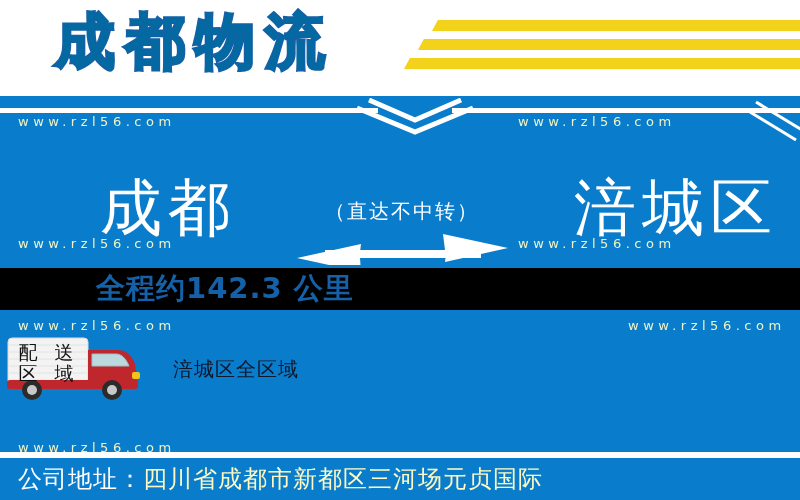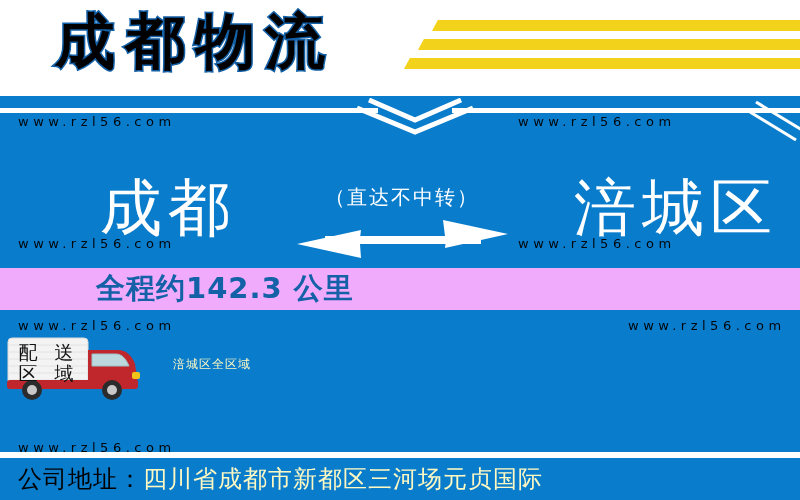--- a/index.html
+++ b/index.html
@@ -14,21 +14,21 @@
 
   
   .header-band {
     position:absolute; left:0; top:0; width:800px; height:96px;
     background:#ffffff; overflow:hidden; z-index:5;
   }
   .brand-title {
     position:absolute; left:55px; top:5px;
     font-size:60px; line-height:72px; font-weight:bold;
     letter-spacing:10px;
-    color:#000000;
+    color:#0369a1;
     -webkit-text-stroke:3px #1461a8;
     paint-order:stroke fill;
     white-space:nowrap;
   }
   .stripe {
     position:absolute; height:11px; background:#f2d21a;
     transform:skewX(-28deg); transform-origin:left bottom;
   }
   .stripe.s1 { left:432px; top:20px; width:420px; }
   .stripe.s2 { left:418px; top:39px; width:434px; }
@@ -42,78 +42,78 @@
 
   
   .rule-left  { position:absolute; left:0;   top:12px; width:378px; height:5px; background:#ffffff; }
   .rule-right { position:absolute; left:452px; top:12px; width:348px; height:5px; background:#ffffff; }
   .chevron-wrap { position:absolute; left:355px; top:2px; width:120px; height:38px; }
 
   .slash-deco { position:absolute; right:-4px; top:4px; width:60px; height:44px; }
 
   
   .wm {
-    position:absolute; color:#000000; font-size:13px; letter-spacing:4.5px;
+    position:absolute; color:#fef9c3; font-size:13px; letter-spacing:4.5px;
     white-space:nowrap; font-family:"DejaVu Sans","Liberation Sans",sans-serif;
     user-select:none; opacity:.95;
   }
 
   
   .city-row { position:absolute; left:0; top:60px; width:800px; height:110px; }
   .city {
     position:absolute; top:0; color:#ffffff; font-size:62px; line-height:104px;
     letter-spacing:6px; white-space:nowrap; font-weight:normal;margin-left:42px;
   }
   .city.origin { left:58px; }
   .city.dest   { left:532px; }
 
-  .mid-block { position:absolute; left:282px; top:28px; width:240px; text-align:center; }
+  .mid-block { position:absolute; left:282px; top:42px; width:240px; text-align:center; }
   .mid-top {
     color:#ffffff; font-size:20px; letter-spacing:2px; white-space:nowrap;
     line-height:26px;
   }
   .arrow-box { width:215px; height:42px; margin:8px auto 2px; }
   .mid-bot {
     color:#ffffff; font-size:20px; letter-spacing:1px; white-space:nowrap;
     line-height:26px;
   }
 
   
   .stat-band {
     position:absolute; left:0; top:169px; width:800px; height:48px;
-    background:#f0abfc; display:flex; align-items:center; z-index:4;
+    background:#000000; display:flex; align-items:center; z-index:4;
   }
   .stat-band .edge-top { position:absolute; left:0; top:0; width:800px; height:3px; background:#0a7ccc; }
   .stat-band .edge-bot { position:absolute; left:0; bottom:0; width:800px; height:3px; background:#0a7ccc; }
   .stat {
     color:#1461a8; font-size:29px; font-weight:bold; letter-spacing:1px;
     white-space:nowrap; position:absolute;
   }
   .stat.distance { left:96px; }
   .stat.duration { left:415px; }
 
   
   .truck-row { position:absolute; left:0; top:238px; width:800px; height:70px; }
   .truck-icon { position:absolute; left:6px; top:0; width:150px; height:66px; }
   .coverage {
-    position:absolute; left:173px; top:22px; color:#fef9c3;
-    font-size:12px; letter-spacing:1px; white-space:nowrap;
+    position:absolute; left:173px; top:22px; color:#0f172a;
+    font-size:20px; letter-spacing:1px; white-space:nowrap;
   }
 
   
   .divider-white { position:absolute; left:0; top:452px; width:800px; height:6px; background:#ffffff; z-index:6; }
   .footer-band {
     position:absolute; left:0; top:458px; width:800px; height:42px;
     background:#0a7ccc; z-index:6;
   }
   .footer-text {
     position:absolute; left:18px; top:5px; font-size:24px; white-space:nowrap;
     letter-spacing:1px;
   }
-  .footer-label { color:#000000;font-family:Liberation Mono, monospace; }
+  .footer-label { color:#ffffff;font-family:Liberation Mono, monospace; }
   .footer-addr  { color:#fef9c3; }
 </style>
 </head>
 <body>
 
 <div id="stage">
 
   <div class="header-band">
     <div class="brand-title">成都物流</div>
     <div class="stripe s1"></div>

